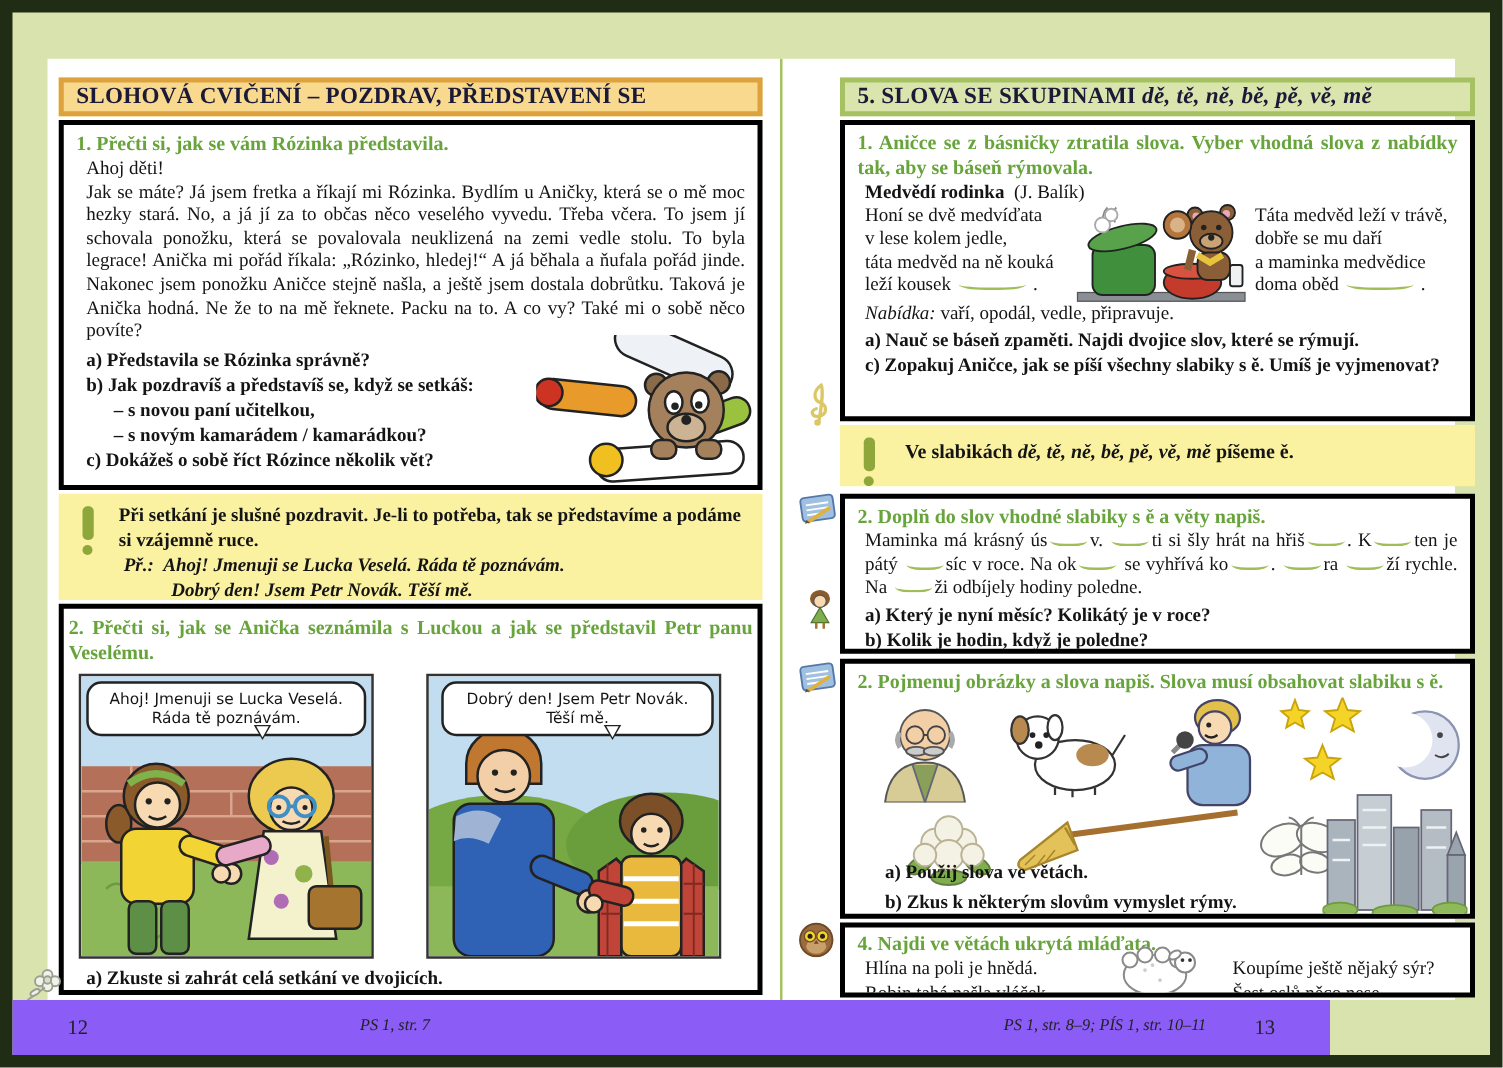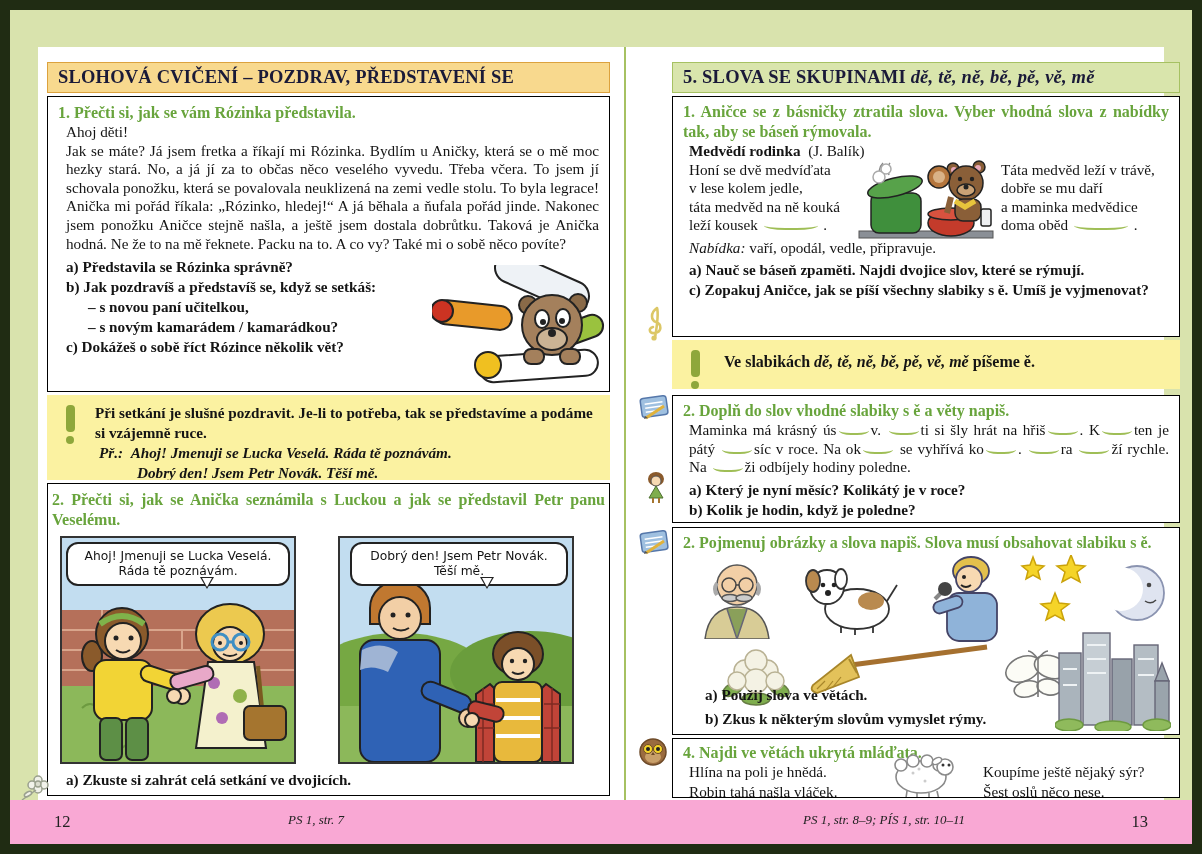--- a/index.html
+++ b/index.html
@@ -1,35 +1,35 @@
 <!DOCTYPE html>
 <html><head>
 <meta charset="utf-8">
 <style>
   html,body{margin:0;padding:0;}
   .stage{position:relative;width:1202px;height:854px;background:#202c13;
          font-family:"Liberation Serif",serif;color:#141414;overflow:hidden;}
   .spread{position:absolute;left:10px;top:10px;width:1182px;height:834px;background:#d9e3ad;}
   .sheet{position:absolute;left:28px;right:28px;top:37px;bottom:44px;background:#ffffff;}
   .gutter{position:absolute;left:614px;top:37px;width:2px;height:753px;background:#a6c162;}
-  .box{position:absolute;background:#fff;border:1px solid #000000;box-sizing:border-box;overflow:hidden;}
+  .box{position:absolute;background:#fff;border:4px solid #000000;box-sizing:border-box;overflow:hidden;}
   .hdr{display:flex;align-items:center;padding:0 10px;font-weight:bold;font-size:18.5px;color:#1a1a38;letter-spacing:.2px;}
   .hdr-orange{background:#f8d98e;border-color:#dca23e;}
   .hdr-green{background:#d9e5ac;border-color:#a6c162;}
   .note{background:#fbf2a1;border:none;}
   .ex-title{color:#68a43c;font-weight:bold;font-size:16px;line-height:20px;text-align:justify;}
   .bodytext{font-size:15.2px;line-height:18.6px;}
   .just{text-align:justify;}
   .qa{font-weight:bold;font-size:15.2px;line-height:20px;}
   .qa .sub{padding-left:22px;}
   .ital{font-style:italic;}
   .blank{display:inline-block;width:30px;height:9px;border-bottom:2px solid #9fbe56;margin:0 2px;border-radius:0 0 40% 40%;}
   .poemline .blank{width:54px;}
   .abs{position:absolute;}
-  .footer-band{position:absolute;left:0;top:790px;width:1182px;height:44px;background:#f9a8d4;}
+  .footer-band{position:absolute;left:0;top:790px;width:1054px;height:44px;background:#8b5cf6;}
   .footer-txt{position:absolute;top:12px;font-size:13px;color:#222;}
   .pagenum{font-size:16.5px;}
   .panel{position:absolute;width:236px;height:228px;border:2px solid #333;box-sizing:border-box;overflow:hidden;}
   .bubble{position:absolute;background:#fff;border:2px solid #222;border-radius:12px;
           font-family:"DejaVu Sans",sans-serif;font-size:12.3px;line-height:15px;padding:5px 7px;z-index:3;text-align:center;}
   .bubble:after{content:"";position:absolute;bottom:-12px;left:60%;border:7px solid transparent;border-top:12px solid #222;}
   .bubble:before{content:"";position:absolute;bottom:-8px;left:60%;margin-left:2px;border:5px solid transparent;border-top:9px solid #fff;z-index:4;}
   .excl{position:absolute;left:16px;top:10px;width:14px;}
   .excl .bar{width:9px;height:27px;background:#8ea73b;border-radius:4px;margin:0 auto;}
   .excl .dot{width:8px;height:8px;background:#8ea73b;border-radius:50%;margin:4px auto 0;}

